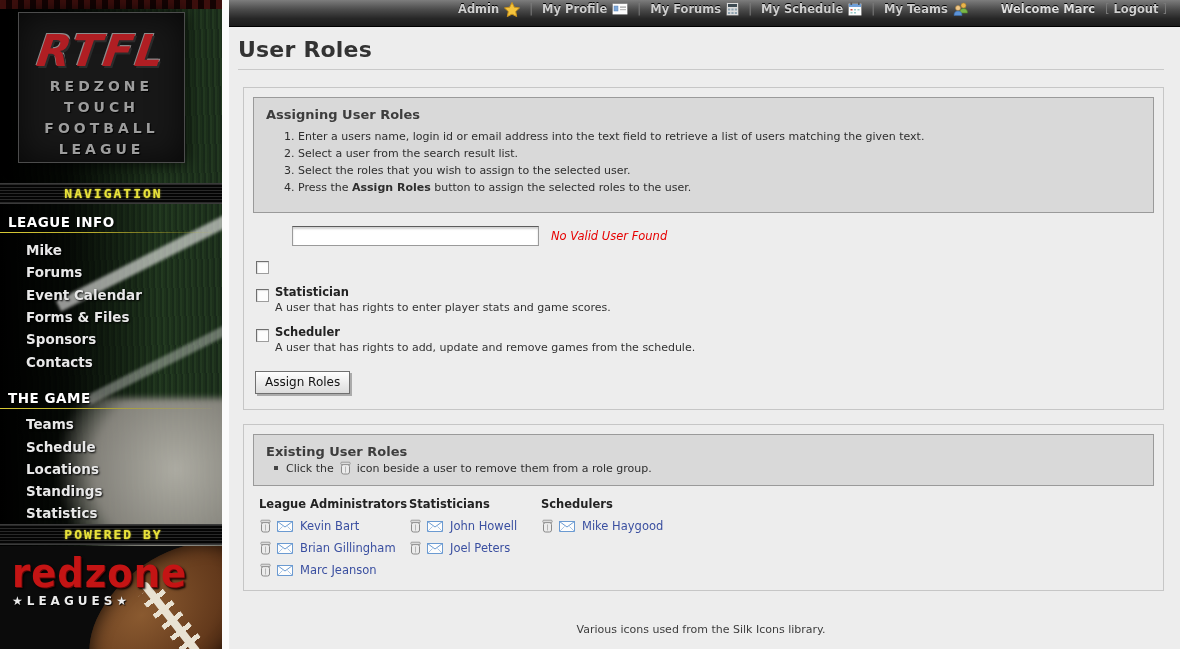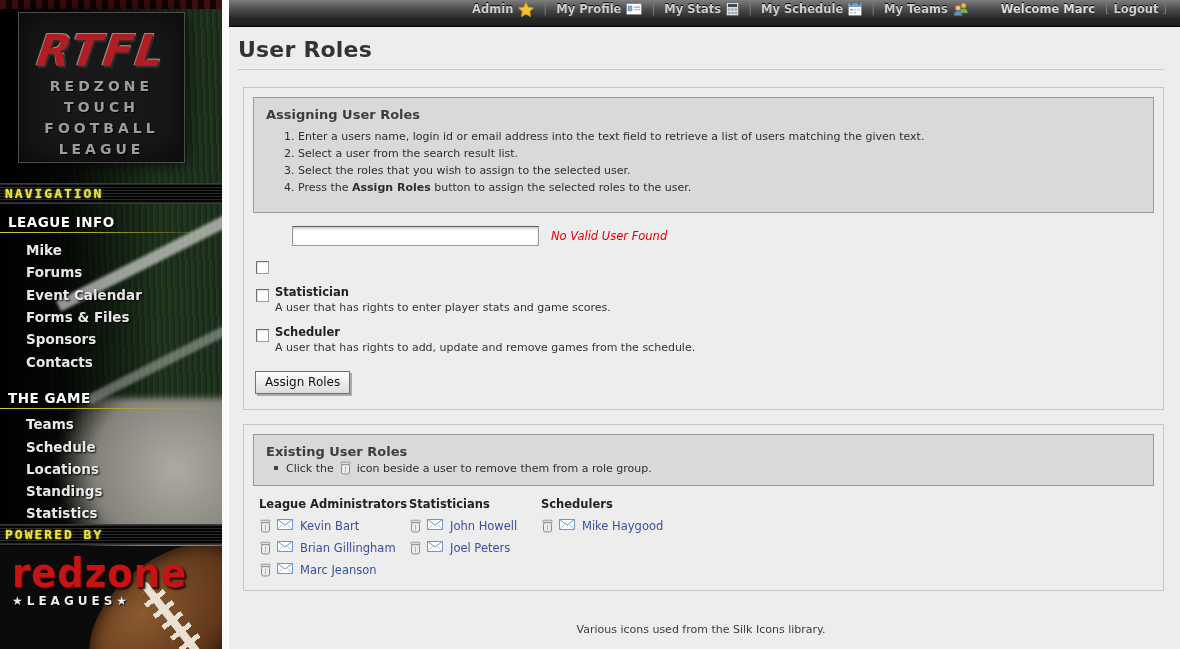--- a/index.html
+++ b/index.html
@@ -30,21 +30,21 @@
           text-shadow:2px 2px 0 #2c2c2c, -1px -1px 0 #8b8b8b, 1px -1px 0 #8b8b8b; }
   .logo-line { font-size:14px; font-weight:bold; color:#9d9d9d; letter-spacing:4px; line-height:21px;
                text-shadow:1px 1px 1px #000; }
   .logo-line:first-of-type { margin-top:5px; }
 
   .led-bar { position:absolute; left:0; width:100%; height:21px; z-index:3;
              background:repeating-linear-gradient(0deg, rgba(95,95,95,.4) 0 1px, #050505 1px 3px), #050505;
              border-top:1px solid #3a3a3a; border-bottom:1px solid #3a3a3a;
              color:#e8e23a; font-family:"DejaVu Sans Mono","Liberation Mono",monospace;
              font-size:13px; font-weight:bold; letter-spacing:2px; line-height:19px; padding-left:5px;
-             text-shadow:0 0 2px rgba(250,240,70,.8); }
+             text-shadow:0 0 2px rgba(250,240,70,.8);text-align:center; }
   .nav-banner { top:183px; }
   .powered-banner { top:524px; }
 
   .side-header { position:absolute; left:8px; z-index:3; font-size:13.5px; font-weight:bold; color:#fff;
                  letter-spacing:.5px; text-shadow:1px 1px 2px #000; }
   .side-underline { position:absolute; left:0; width:212px; height:1px; z-index:3;
                     background:linear-gradient(to right,#d8ca35 0%, #b5a92c 45%, rgba(216,202,53,.05) 100%); }
   .side-item { position:absolute; left:26px; z-index:3; font-size:13.5px; font-weight:bold; color:#e8e8e8;
                text-decoration:none; text-shadow:1px 1px 2px #000; cursor:pointer; }
 
@@ -105,21 +105,21 @@
                 background:linear-gradient(#fefefe,#dcdcdc); border:1px solid #6f6f6f;
                 box-shadow:2px 2px 0 rgba(0,0,0,.28); cursor:pointer;
                 font-family:"DejaVu Sans","Liberation Sans",sans-serif; }
 
   .hint-line { margin-top:2px; font-size:11px; color:#2e2e2e; display:flex; align-items:center; gap:5px; }
   .bullet-sq { width:4px; height:4px; background:#444; margin:0 3px 0 8px; flex:none; }
 
   .groups-row { display:flex; margin:11px 0 4px 6px; }
   .group-col1 { width:150px; } .group-col2 { width:132px; } .group-col3 { flex:1; }
   .group-title { font-size:11.5px; font-weight:bold; color:#222; }
-  .user-row { display:flex; gap:5px; margin-top:8px; }
+  .user-row { display:flex; align-items:center; gap:5px; margin-top:8px; }
   .icon-btn { line-height:0; cursor:pointer; display:inline-block; }
   .user-link { font-size:11.5px; color:#3a4fa0; text-decoration:none; cursor:pointer; margin-left:2px; }
 
   .footer { text-align:center; margin-top:32px; }
   .footer-line1 { font-size:11px; color:#3d3d3d; }
 </style>
 </head>
 <body>
 
 <div id="app">
@@ -188,21 +188,21 @@
           <svg width="16" height="12" viewBox="0 0 16 12">
               <rect x="0.5" y="0.5" width="15" height="11" rx="1" fill="#fdfdfd" stroke="#8a8a8a"></rect>
               <rect x="2" y="3" width="4" height="5" fill="#7da7d9" stroke="#5b84b5" stroke-width="0.5"></rect>
               <rect x="8" y="3.5" width="6" height="1.2" fill="#9a9a9a"></rect>
               <rect x="8" y="6" width="6" height="1.2" fill="#bababa"></rect>
             </svg>
         </span>
       </a>
       <span class="tb-sep">|</span>
       <a class="tb-item">
-        <span>My Stats</span>
+        <span>My Forums</span>
         <span class="tb-icon">
           <svg width="13" height="14" viewBox="0 0 13 14">
               <rect x="0.5" y="0.5" width="12" height="13" rx="1" fill="#dcdcdc" stroke="#6f6f6f"></rect>
               <rect x="2" y="2" width="9" height="3" fill="#3d4a52"></rect>
               <rect x="2" y="6.5" width="2.2" height="2" fill="#8fa3b0"></rect>
               <rect x="5.4" y="6.5" width="2.2" height="2" fill="#8fa3b0"></rect>
               <rect x="8.8" y="6.5" width="2.2" height="2" fill="#8fa3b0"></rect>
               <rect x="2" y="10" width="2.2" height="2" fill="#8fa3b0"></rect>
               <rect x="5.4" y="10" width="2.2" height="2" fill="#8fa3b0"></rect>
               <rect x="8.8" y="10" width="2.2" height="2" fill="#8fa3b0"></rect>

